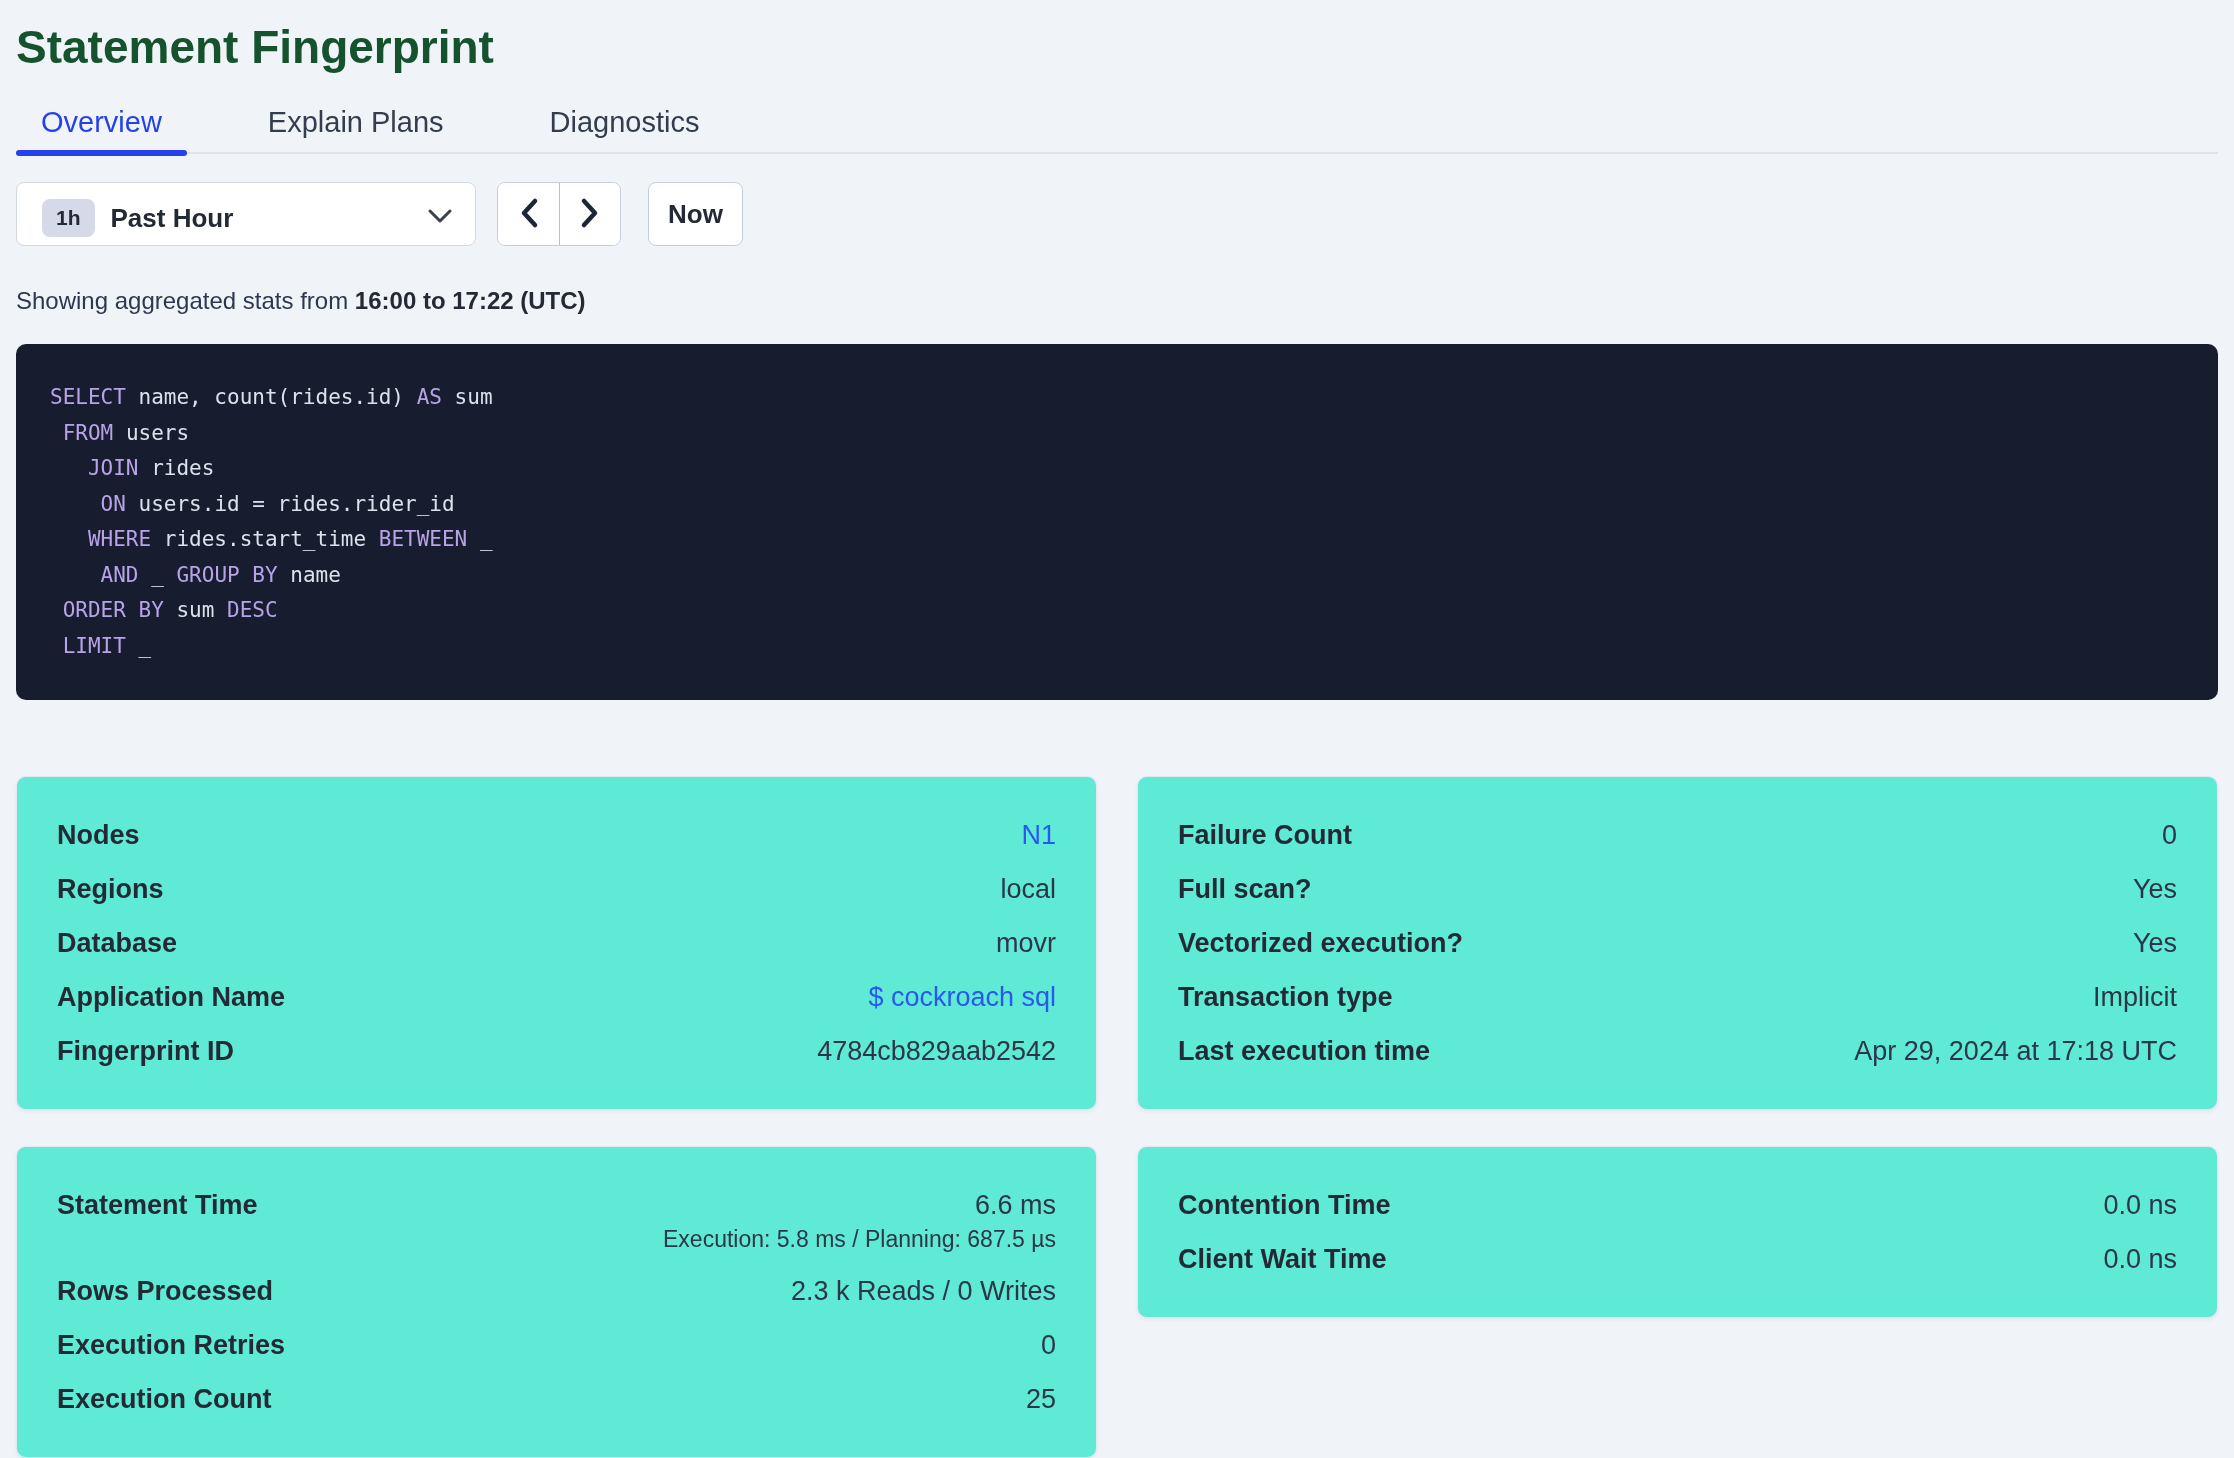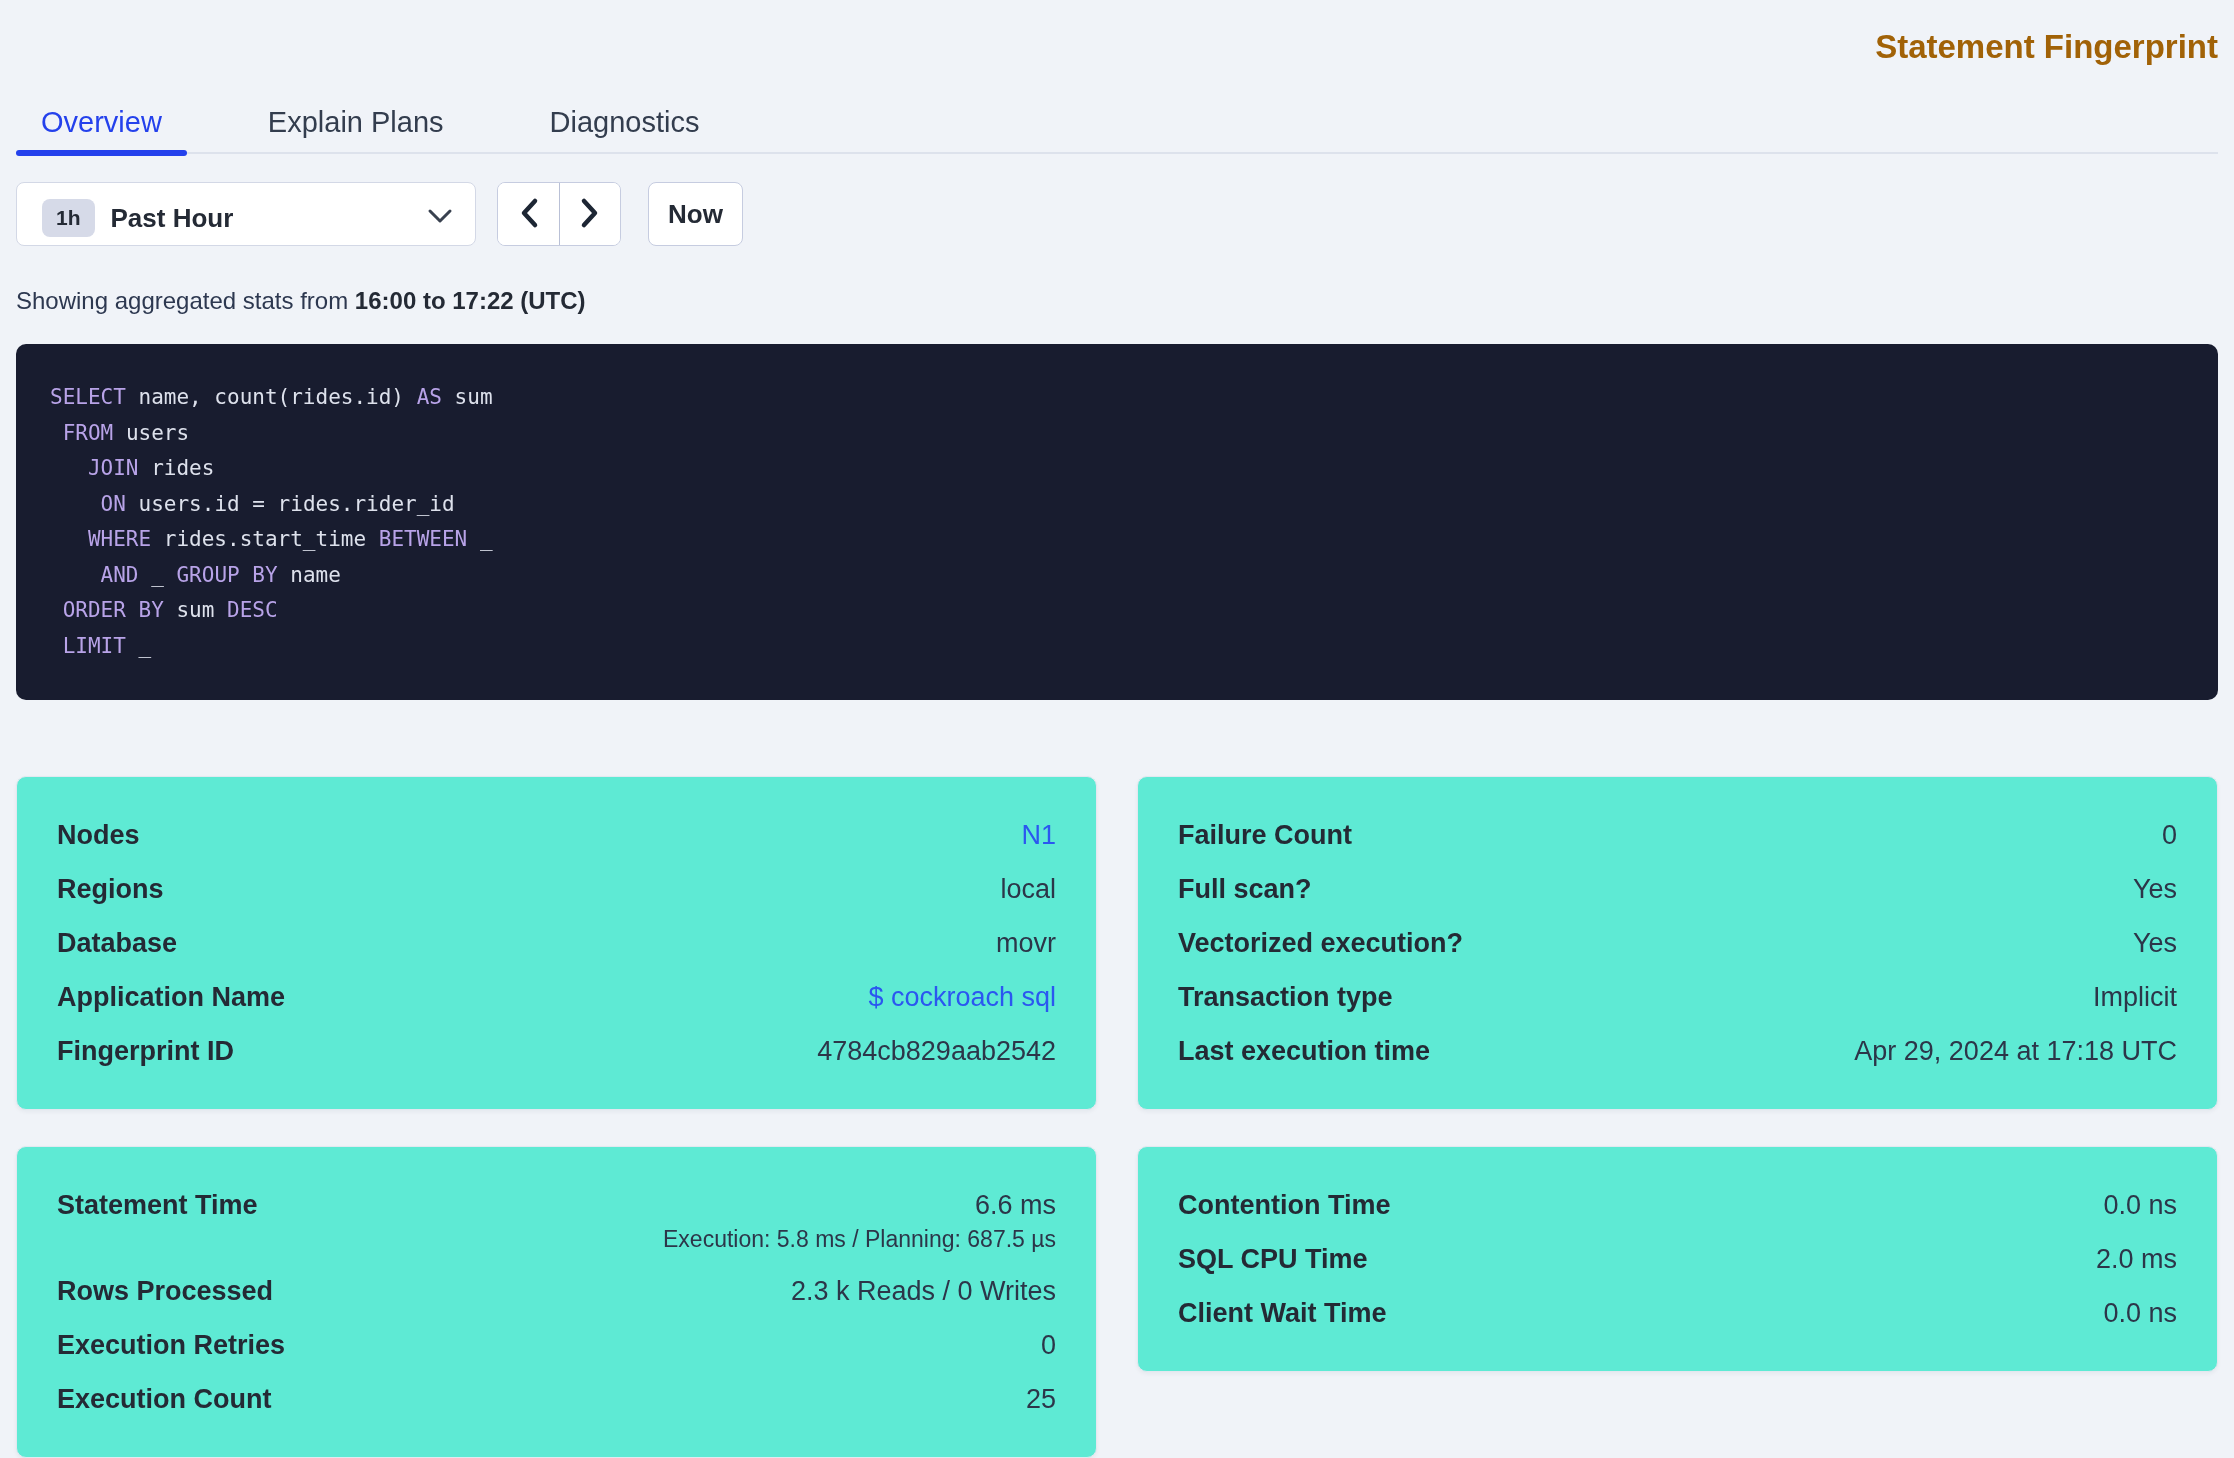--- a/index.html
+++ b/index.html
@@ -8,23 +8,22 @@
     width:2234px; height:1458px; overflow:hidden;
     background:#f0f3f8;
     font-family:"Liberation Sans", sans-serif;
     color:#242a35;
   }
   .page { padding:0 16px; }
 
   
   .page-title {
     margin:24px 0 0 0;
-    font-size:33px; line-height:46px; font-weight:700;
-    color:#a16207;
-    text-align:right;
+    font-size:46px; line-height:46px; font-weight:700;
+    color:#14532d;
   }
 
   
   .tabbar {
     display:flex; margin-top:32px;
     border-bottom:2px solid #dde2ec;
   }
   .tab {
     position:relative;
     padding:2px 25px 12px 25px;
@@ -246,23 +245,19 @@
         <span class="val">25</span>
       </div>
     </div>
 
     <div class="card">
       <div class="crow">
         <span class="lbl">Contention Time</span>
         <span class="val">0.0 ns</span>
       </div>
       <div class="crow">
-        <span class="lbl">SQL CPU Time</span>
-        <span class="val">2.0 ms</span>
-      </div>
-      <div class="crow">
         <span class="lbl">Client Wait Time</span>
         <span class="val">0.0 ns</span>
       </div>
     </div>
 
   </div>
 </div>
 
 </body></html>

